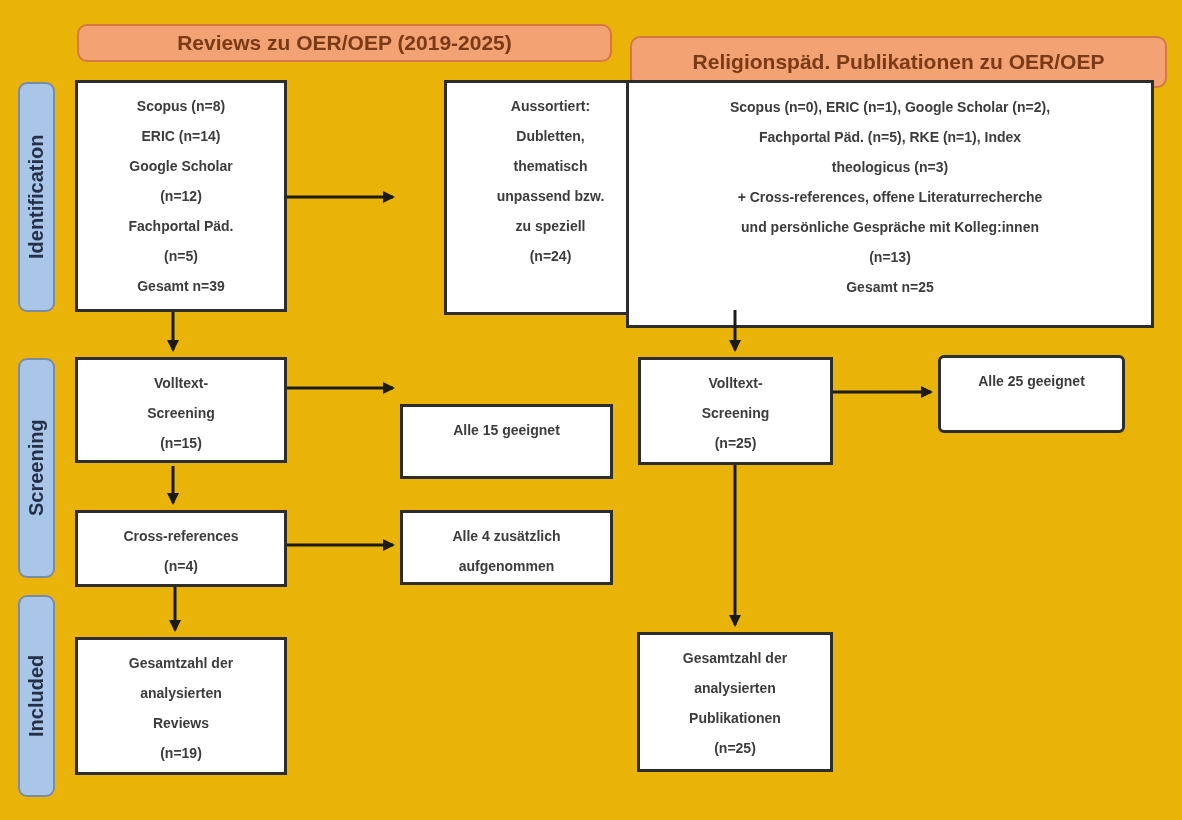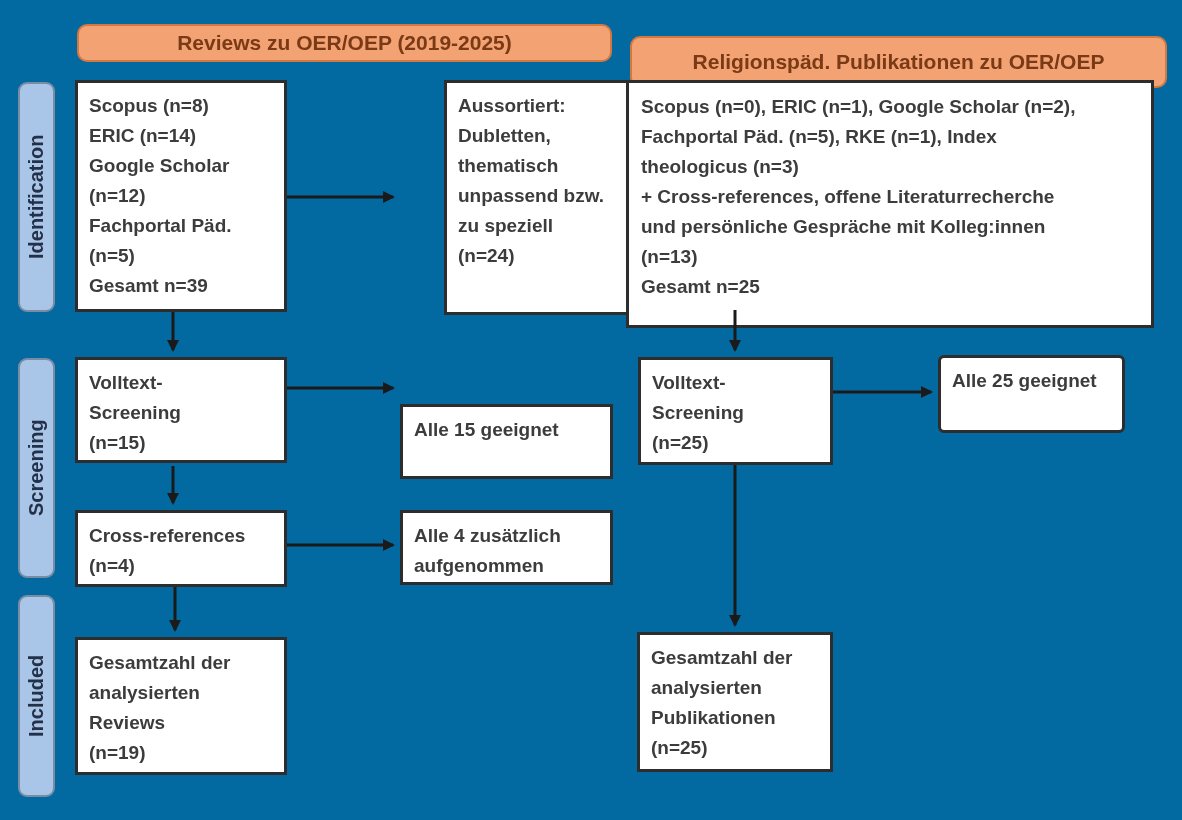--- a/index.html
+++ b/index.html
@@ -10,21 +10,21 @@
     --blue-border:#7A8CA4;
     --blue-text:#233048;
     --box-border:#2D2D2D;
     --box-text:#3C3C3C;
     --arrow:#1A1A1A;
   }
   html,body{margin:0;padding:0;background:#ffffff;}
   .canvas{
     position:relative;
     width:1182px;height:820px;
-    background:#0369a1;
+    background:#eab308;
     font-family:"Liberation Sans",sans-serif;
     overflow:hidden;
   }
   .banner{
     position:absolute;
     box-sizing:border-box;
     background:var(--accent-orange);
     border:2.5px solid var(--orange-border);
     border-radius:10px;
     color:var(--orange-text);
@@ -45,25 +45,26 @@
     display:flex;align-items:center;justify-content:center;
     writing-mode:vertical-rl;
     transform:rotate(180deg);
   }
   .node{
     position:absolute;
     box-sizing:border-box;
     background:#ffffff;
     border:3px solid var(--box-border);
     color:var(--box-text);
-    font-size:19px;
+    font-size:14px;
     line-height:30px;
     font-weight:bold;
     padding:8px 11px;
     white-space:pre-line;
+    text-align:center;
   }
   .node.wide{padding:9px 12px;}
   svg.arrows{
     position:absolute;left:0;top:0;width:1182px;height:820px;
     pointer-events:none;
   }
   svg.arrows line{stroke:var(--arrow);stroke-width:3;}
 </style>
 </head>
 <body>

